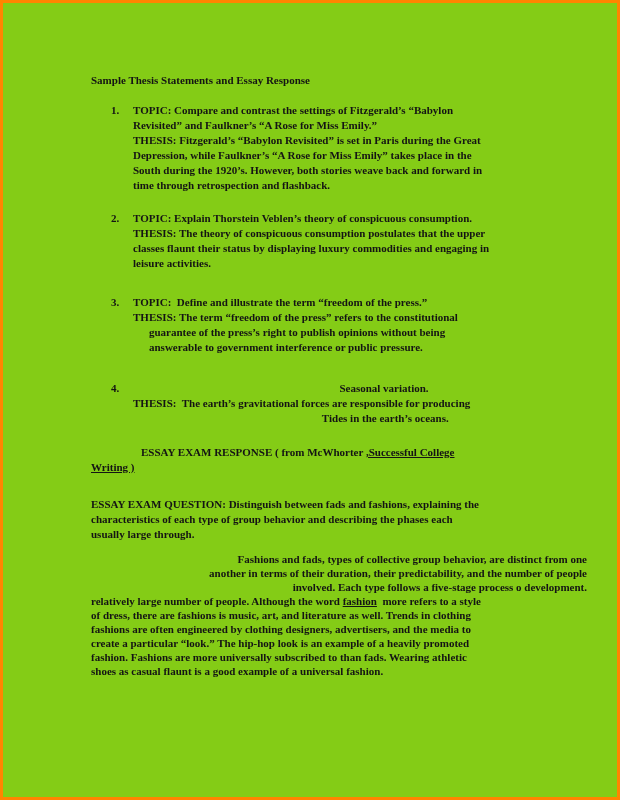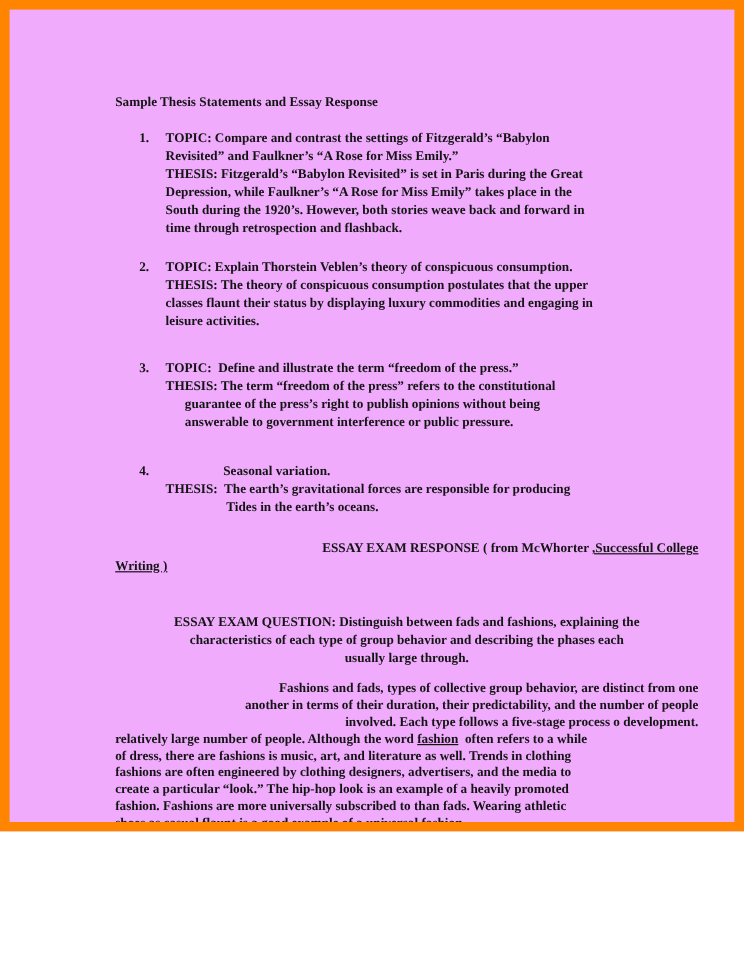--- a/index.html
+++ b/index.html
@@ -1,38 +1,38 @@
 <!DOCTYPE html>
 <html><head>
 <meta charset="utf-8">
 <style>
   html,body{margin:0;padding:0;background:#fff;}
   .frame{
-    width:620px;height:693px;box-sizing:border-box;
-    border:8px solid #a16207;background:#f0abfc;
+    width:620px;height:800px;box-sizing:border-box;
+    border:3px solid #a16207;background:#84cc16;
     overflow:hidden;position:relative;
   }
   .doc{
     padding:70px 30px 0 88px;
     font-family:"Liberation Serif","DejaVu Serif",serif;
     font-weight:bold;color:#141414;font-size:11px;
   }
   .line{white-space:pre;line-height:15px;}
   .title{line-height:15px;margin-bottom:15px;}
   .item{position:relative;padding-left:42px;}
   .item .num{position:absolute;left:20px;top:0;line-height:15px;}
   .mt18{margin-top:18px;}
   .mt24{margin-top:24px;}
   .mt26{margin-top:26px;}
   .indent-a{margin-left:16px;}   
-  .indent-b{margin-left:48px;}   
+  .indent-b{margin-left:48px;text-align:center;}   
   .resp-heading{margin-top:19px;}
-  .resp-line1{padding-left:50px;text-align:right;}
+  .resp-line1{padding-left:50px;}
   .ul{text-decoration:underline;}
-  .question{margin-top:32px;text-align:center;}
+  .question{margin-top:22px;}
   .para .line{line-height:14px;}
   .para1{margin-top:10px;text-align:right;}
 </style>
 </head>
 <body>
 
 <div class="frame" style="border-color: rgb(255, 133, 0);">
   <div class="doc">
 
     <div class="title">Sample Thesis Statements and Essay Response</div>
@@ -81,21 +81,21 @@
       <div class="line">usually large through.</div>
     </div>
 
     <div class="para para1">
       <div class="line">  Fashions and fads, types of collective group behavior, are distinct from one</div>
       <div class="line">another in terms of their duration, their predictability, and the number of people</div>
       <div class="line">involved. Each type follows a five-stage process o development.</div>
     </div>
 
     <div class="para">
-      <div class="line"><span>relatively large number of people. Although the word </span><span class="ul">fashion</span><span>  often refers to a while</span></div>
+      <div class="line"><span>relatively large number of people. Although the word </span><span class="ul">fashion</span><span>  more refers to a style</span></div>
       <div class="line">of dress, there are fashions is music, art, and literature as well. Trends in clothing</div>
       <div class="line">fashions are often engineered by clothing designers, advertisers, and the media to</div>
       <div class="line">create a particular “look.” The hip-hop look is an example of a heavily promoted</div>
       <div class="line">fashion. Fashions are more universally subscribed to than fads. Wearing athletic</div>
       <div class="line">shoes as casual flaunt is a good example of a universal fashion.</div>
     </div>
 
   </div>
 </div>
 

